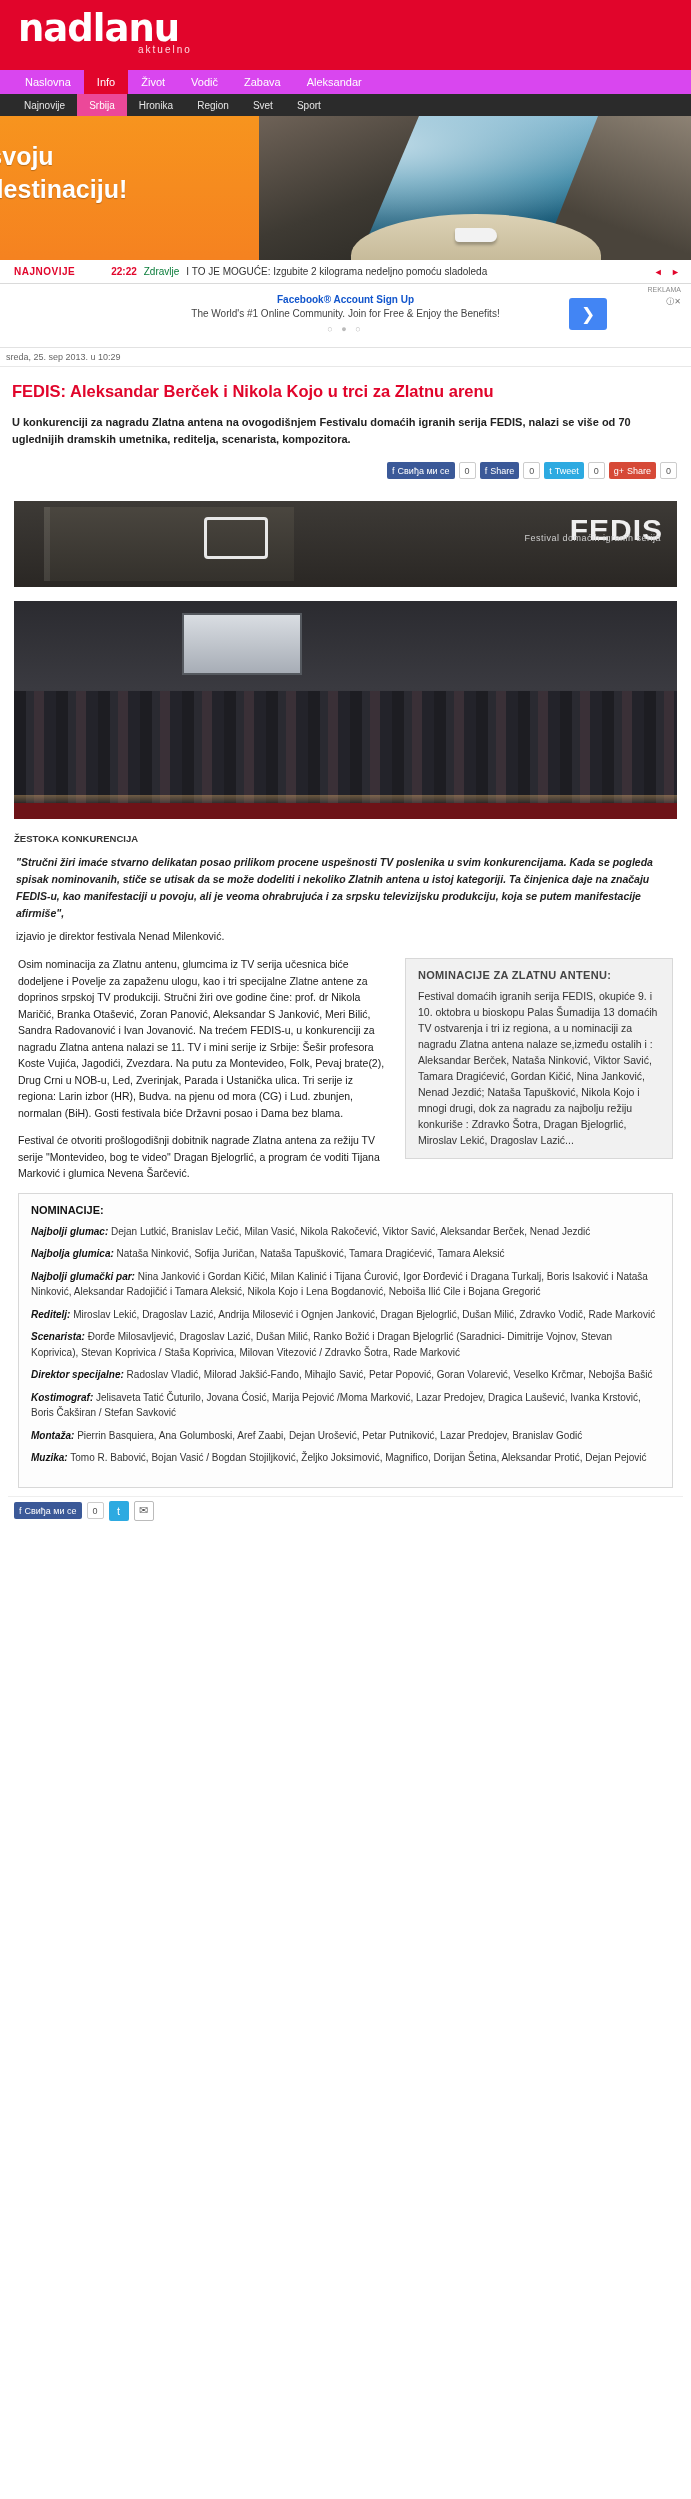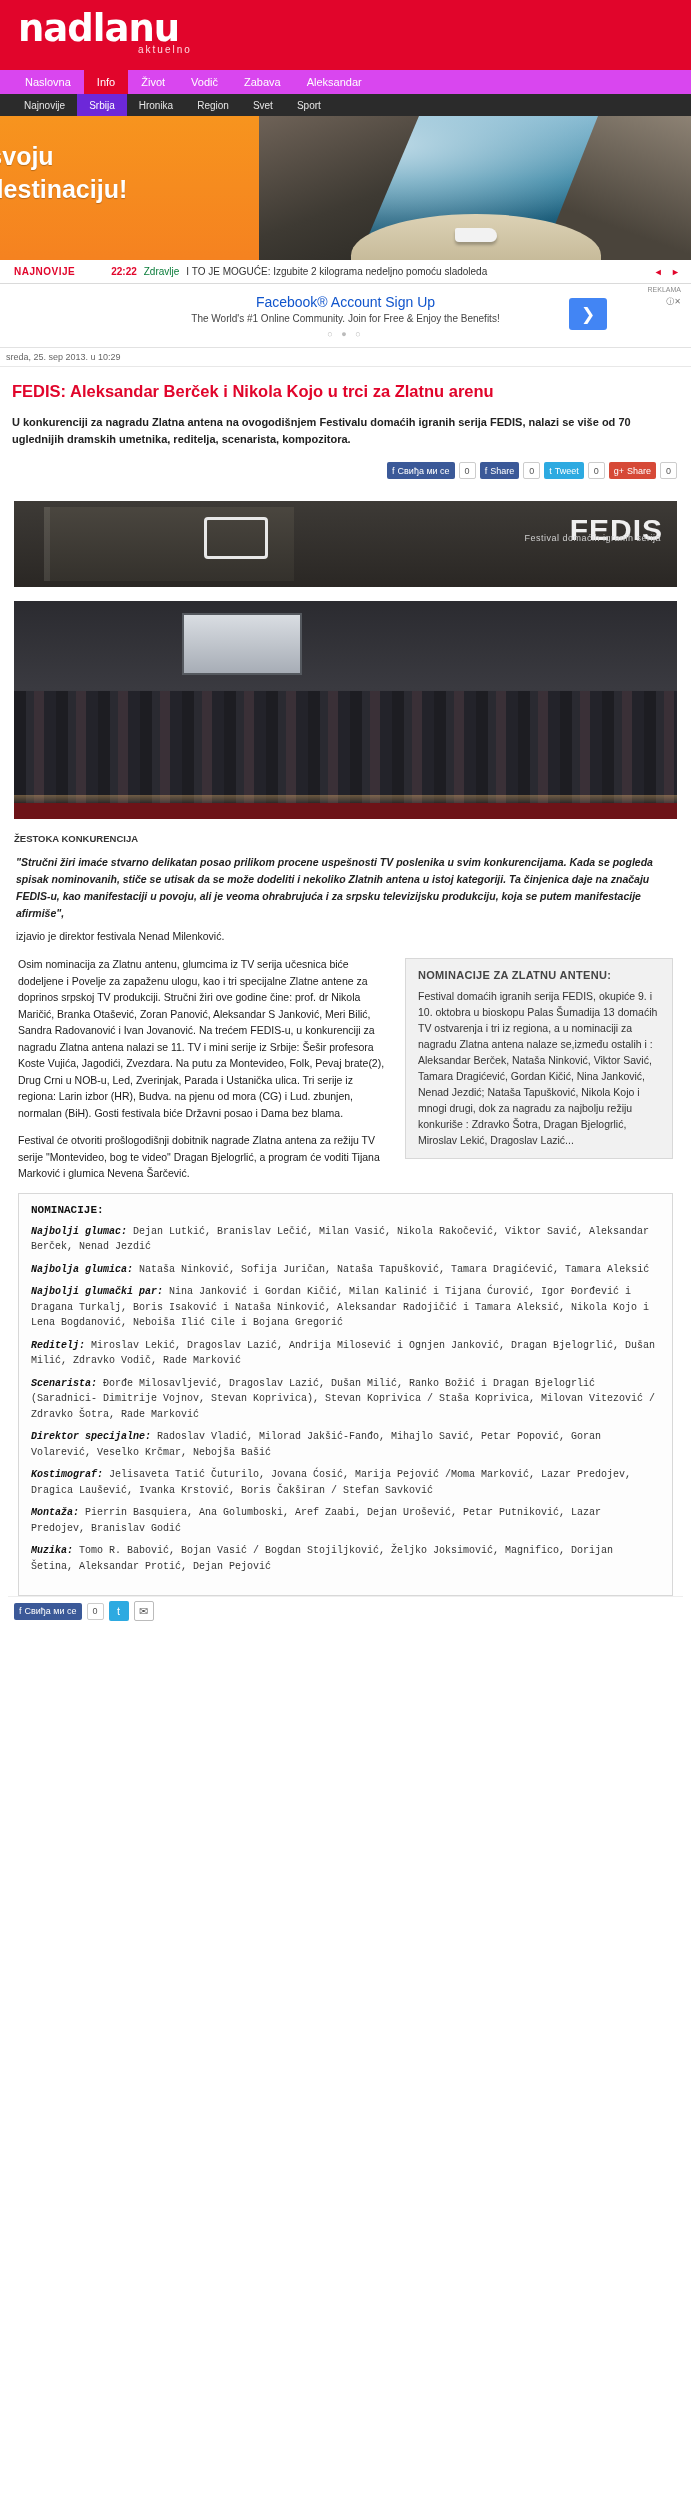--- a/index.html
+++ b/index.html
@@ -80,21 +80,21 @@
     padding-left: 12px;
   }
   .subnav .item {
     color: #e6e6e6;
     font-size: 10px;
     display: flex;
     align-items: center;
     padding: 0 12px;
     text-decoration: none;
   }
-  .subnav .item.active { background: #6d28d9; color:#fff; }
+  .subnav .item.active { background: #ec4899; color:#fff; }
 
   
   .hero {
     height: 144px;
     position: relative;
     overflow: hidden;
     background: linear-gradient(180deg,#f7941e 0%, #f58220 100%);
   }
   .hero-text {
     position: absolute;
@@ -165,22 +165,22 @@
     background: #fff;
     height: 64px;
   }
   .ad-label {
     position: absolute; right: 10px; top: 2px;
     font-size: 7px; color: #8a8a8a;
   }
   .ad-title {
     text-align: center;
     color: #1155cc;
-    font-size: 14px;
-    font-weight: normal;
+    font-size: 10px;
+    font-weight: bold;
     margin-top: 2px;
   }
   .ad-sub {
     text-align: center;
     color: #444;
     font-size: 10px;
     margin-top: 3px;
   }
   .ad-dots { text-align:center; margin-top:5px; color:#bbb; font-size:9px; letter-spacing:3px;}
   .ad-arrow {
@@ -354,24 +354,23 @@
     line-height: 16.5px;
     color: #1a1a1a;
     margin: 0 0 11px 0;
     text-align: left;
   }
 
   
   .nominations {
     border: 1px solid #d8d8d8;
     background: #fdfdfd;
-    margin: 8px 10px 0 10px;
+    margin: 8px 10px 8px 10px;
     padding: 10px 12px 14px 12px;
     clear: both;
-    font-family: Liberation Mono, monospace;
   }
   .nominations .nom-title {
     font-size: 11px;
     font-weight: bold;
     color: #111;
     margin-bottom: 8px;
   }
   .nominations .row {
     font-size: 10px;
     line-height: 15.5px;

